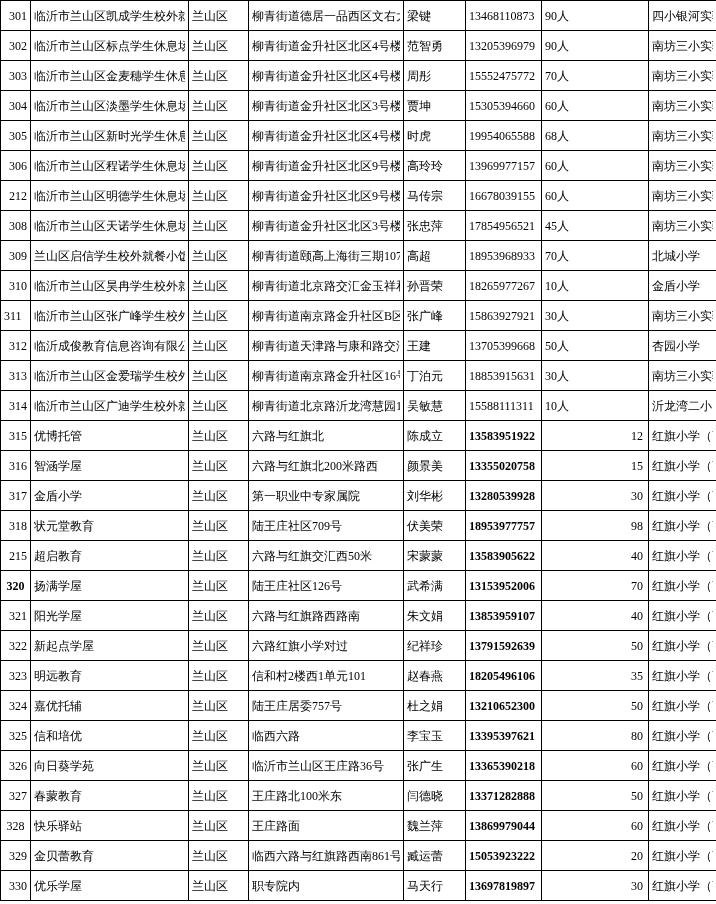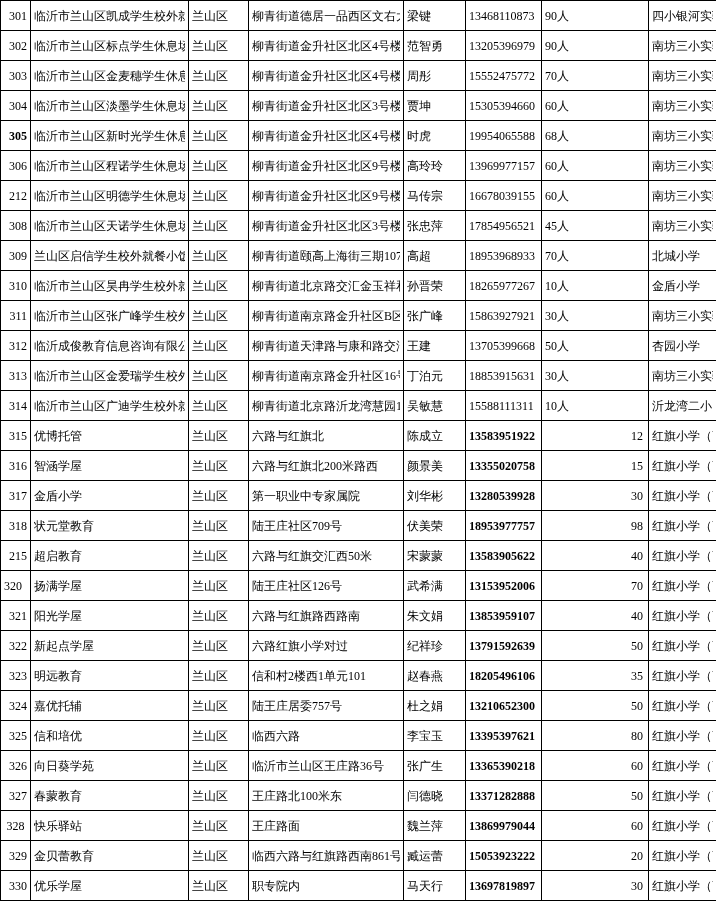--- a/index.html
+++ b/index.html
@@ -207,21 +207,21 @@
           </td>
           <td class="cell-capacity">
             <span class="clip" style="text-align: left;">60人</span>
           </td>
           <td class="cell-school">
             <span class="clip">南坊三小实验</span>
           </td>
         </tr>
         <tr>
           <td class="cell-id">
-            <span class="clip" style="text-align: right; font-weight: bold;">305</span>
+            <span class="clip" style="text-align: right;">305</span>
           </td>
           <td class="cell-name">
             <span class="clip">临沂市兰山区新时光学生休息场</span>
           </td>
           <td class="cell-district">
             <span class="clip">兰山区</span>
           </td>
           <td class="cell-address">
             <span class="clip">柳青街道金升社区北区4号楼1-</span>
           </td>
@@ -363,21 +363,21 @@
           </td>
           <td class="cell-capacity">
             <span class="clip" style="text-align: left;">10人</span>
           </td>
           <td class="cell-school">
             <span class="clip">金盾小学</span>
           </td>
         </tr>
         <tr>
           <td class="cell-id">
-            <span class="clip" style="text-align: right;">311</span>
+            <span class="clip" style="text-align: left;">311</span>
           </td>
           <td class="cell-name">
             <span class="clip">临沂市兰山区张广峰学生校外就</span>
           </td>
           <td class="cell-district">
             <span class="clip">兰山区</span>
           </td>
           <td class="cell-address">
             <span class="clip">柳青街道南京路金升社区B区2</span>
           </td>
@@ -597,21 +597,21 @@
           </td>
           <td class="cell-capacity num-right">
             <span class="clip" style="text-align: right;">40</span>
           </td>
           <td class="cell-school">
             <span class="clip">红旗小学（育</span>
           </td>
         </tr>
         <tr>
           <td class="cell-id">
-            <span class="clip" style="text-align: left;">320</span>
+            <span class="clip" style="text-align: center; font-weight: bold;">320</span>
           </td>
           <td class="cell-name">
             <span class="clip">扬满学屋</span>
           </td>
           <td class="cell-district">
             <span class="clip">兰山区</span>
           </td>
           <td class="cell-address">
             <span class="clip">陆王庄社区126号</span>
           </td>

